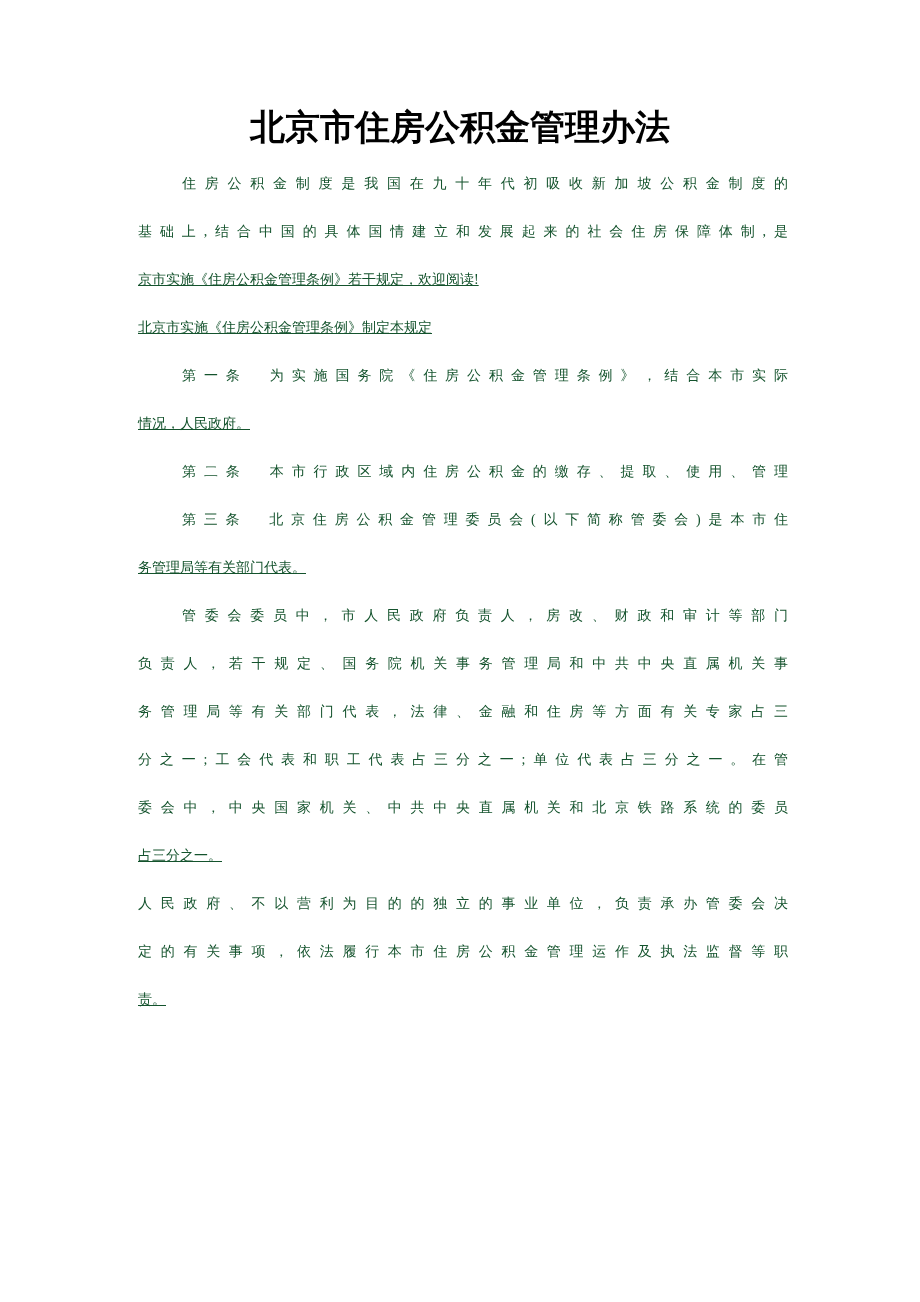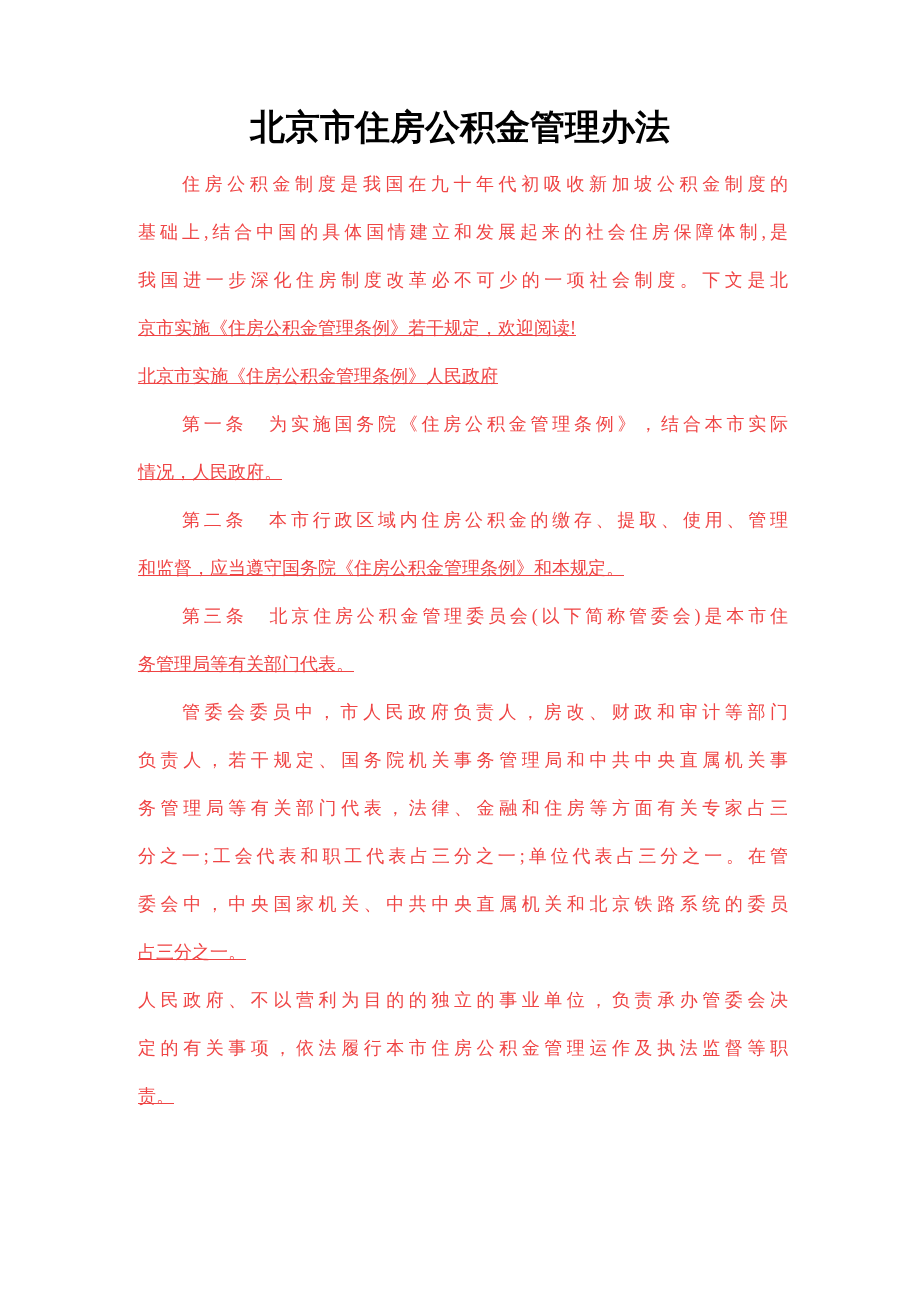--- a/index.html
+++ b/index.html
@@ -25,24 +25,24 @@
     text-align: center;
     color: #000000;
   }
 
   .doc-body {
     margin: 8px 132px 0 138px;
     width: 650px;
   }
 
   .line {
-    font-size: 18px;
+    font-size: 14px;
     line-height: 48px;
     height: 48px;
-    color: #ef4444;
+    color: #14532d;
     text-align: justify;
     text-align-last: justify;
     white-space: nowrap;
     overflow: visible;
   }
   .line.last {
     text-align: left;
     text-align-last: left;
     text-decoration: underline;
   }
@@ -51,27 +51,25 @@
   }
 </style>
 </head>
 <body>
 
 <div class="page">
   <h1 class="doc-title">北京市住房公积金管理办法</h1>
   <div class="doc-body">
       <div class="line indent">住房公积金制度是我国在九十年代初吸收新加坡公积金制度的</div>
       <div class="line">基础上,结合中国的具体国情建立和发展起来的社会住房保障体制,是</div>
-      <div class="line">我国进一步深化住房制度改革必不可少的一项社会制度。下文是北</div>
       <div class="line last">京市实施《住房公积金管理条例》若干规定，欢迎阅读!</div>
-      <div class="line last">北京市实施《住房公积金管理条例》人民政府</div>
+      <div class="line last">北京市实施《住房公积金管理条例》制定本规定</div>
       <div class="line indent">第一条　为实施国务院《住房公积金管理条例》，结合本市实际</div>
       <div class="line last">情况，人民政府。</div>
       <div class="line indent">第二条　本市行政区域内住房公积金的缴存、提取、使用、管理</div>
-      <div class="line last">和监督，应当遵守国务院《住房公积金管理条例》和本规定。</div>
       <div class="line indent">第三条　北京住房公积金管理委员会(以下简称管委会)是本市住</div>
       <div class="line last">务管理局等有关部门代表。</div>
       <div class="line indent">管委会委员中，市人民政府负责人，房改、财政和审计等部门</div>
       <div class="line">负责人，若干规定、国务院机关事务管理局和中共中央直属机关事</div>
       <div class="line">务管理局等有关部门代表，法律、金融和住房等方面有关专家占三</div>
       <div class="line">分之一;工会代表和职工代表占三分之一;单位代表占三分之一。在管</div>
       <div class="line">委会中，中央国家机关、中共中央直属机关和北京铁路系统的委员</div>
       <div class="line last">占三分之一。</div>
       <div class="line">人民政府、不以营利为目的的独立的事业单位，负责承办管委会决</div>
       <div class="line">定的有关事项，依法履行本市住房公积金管理运作及执法监督等职</div>

